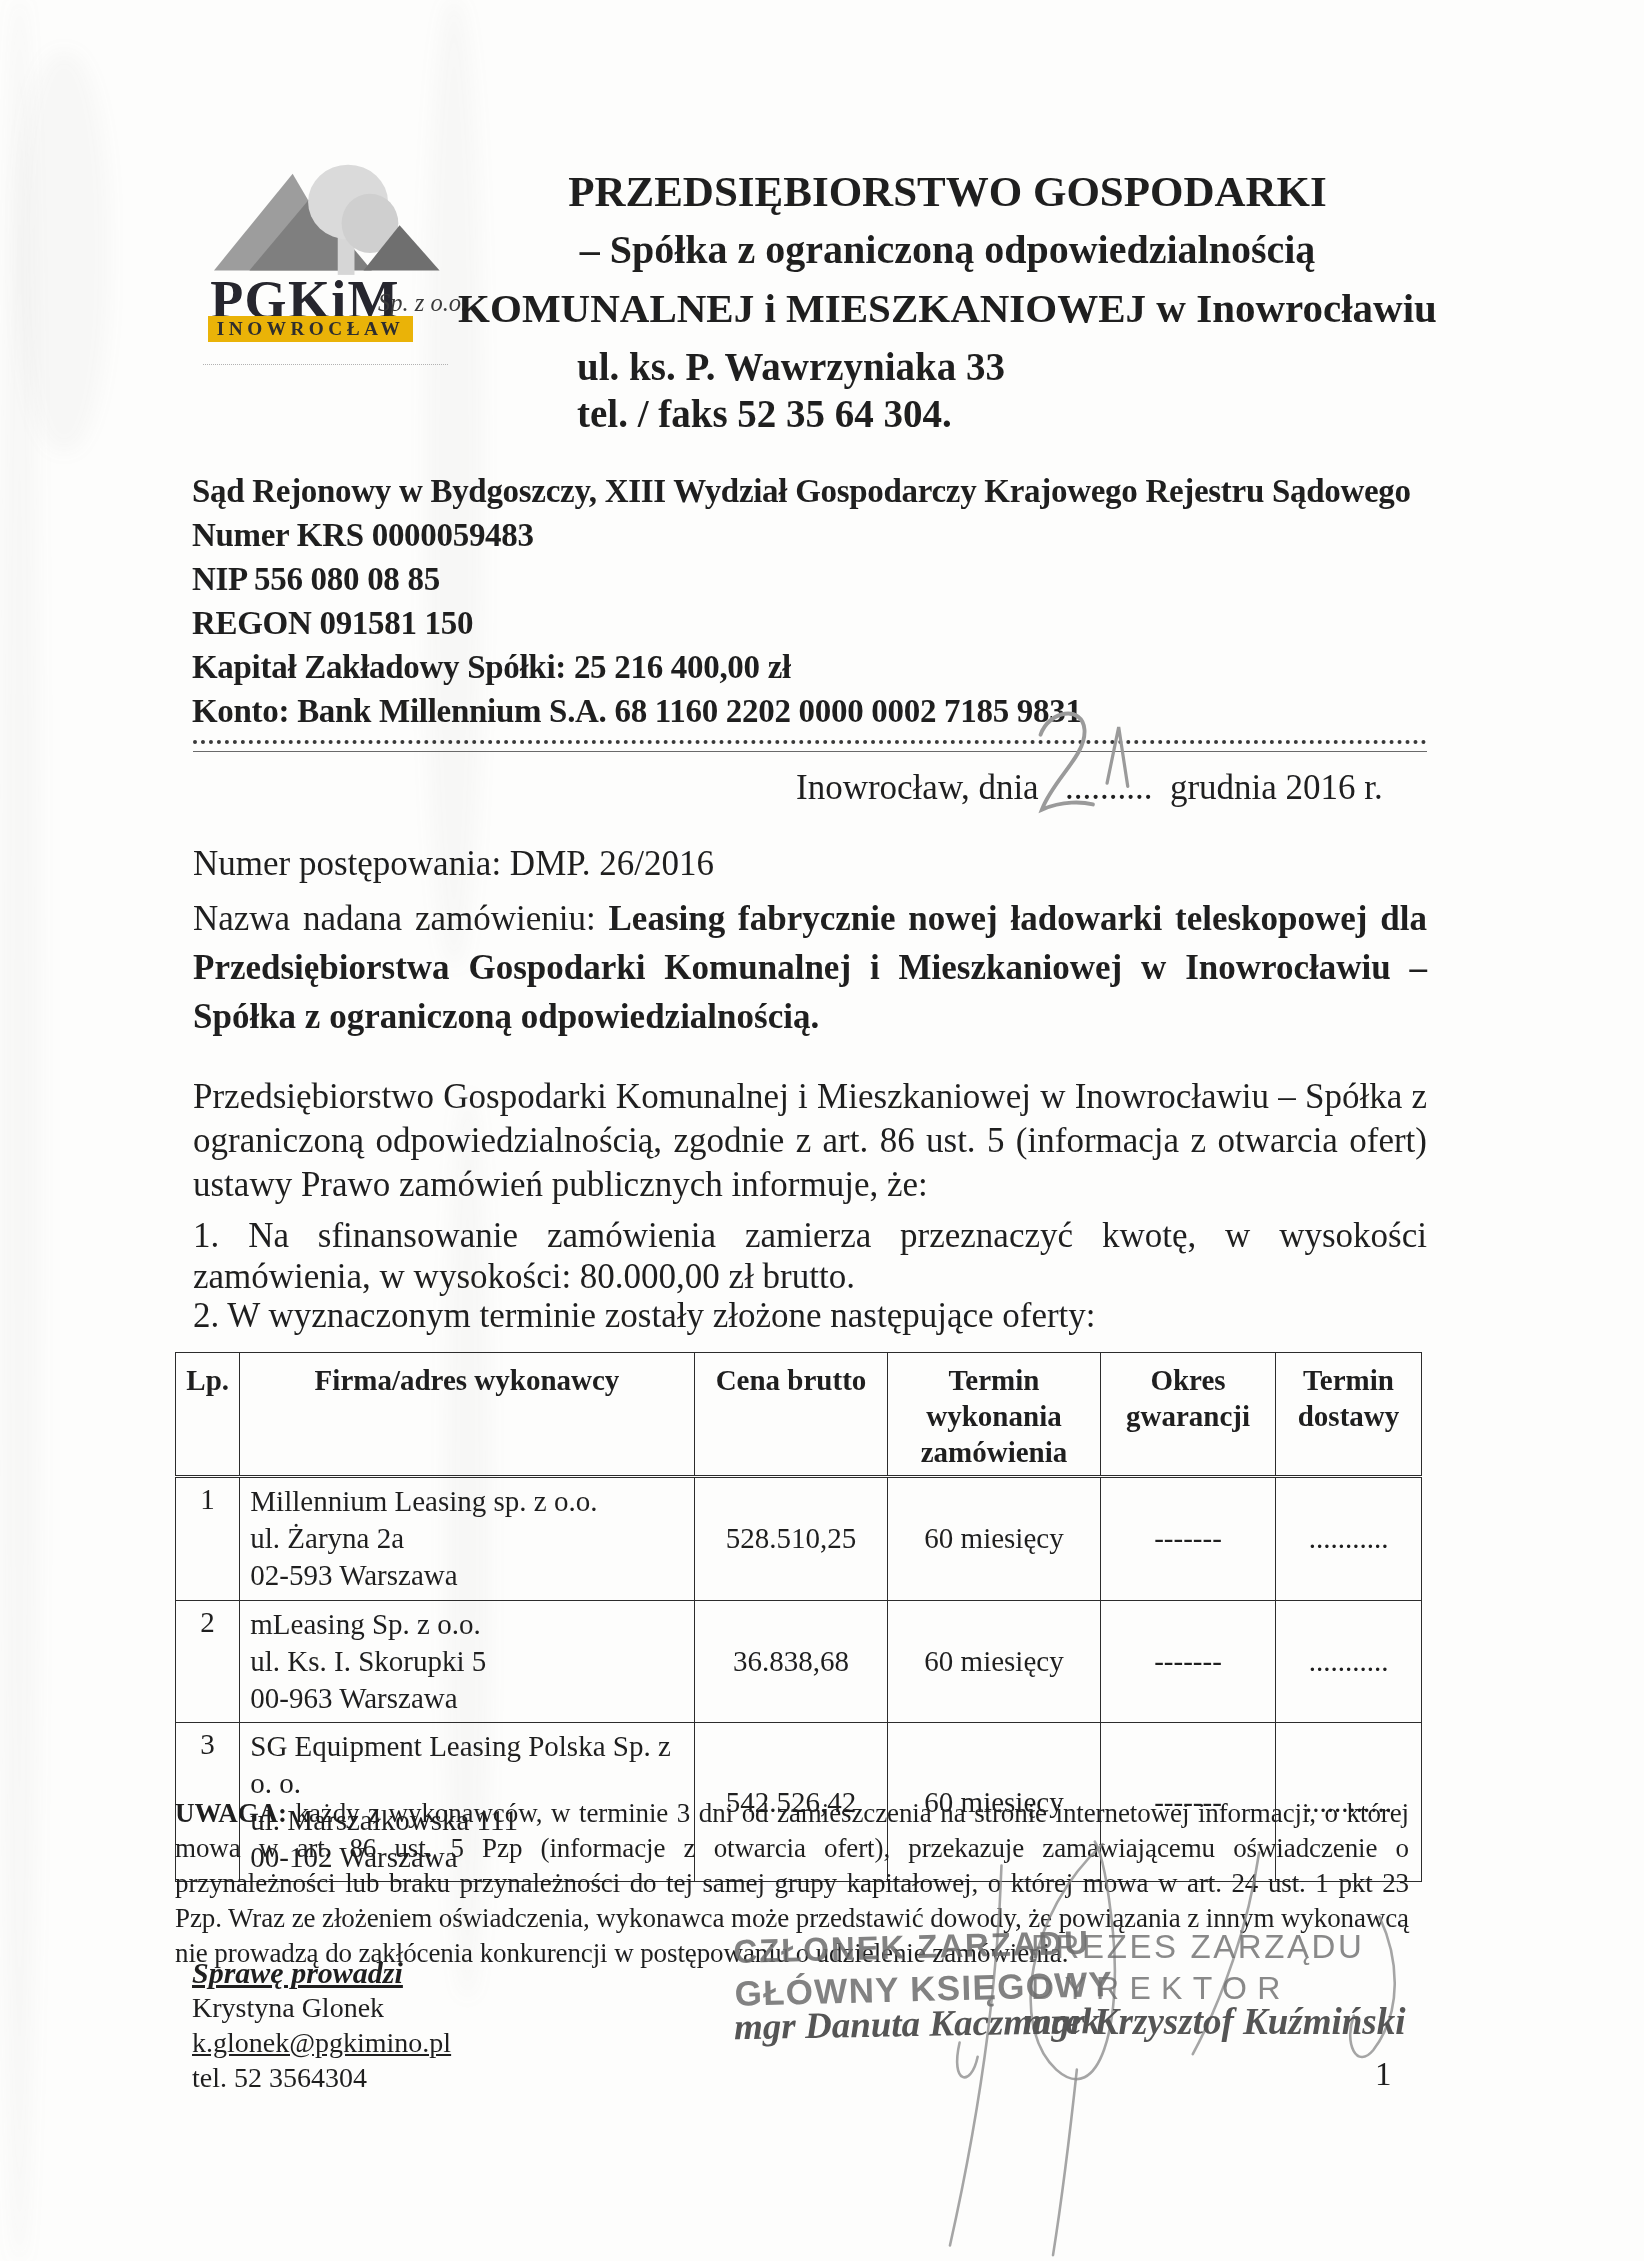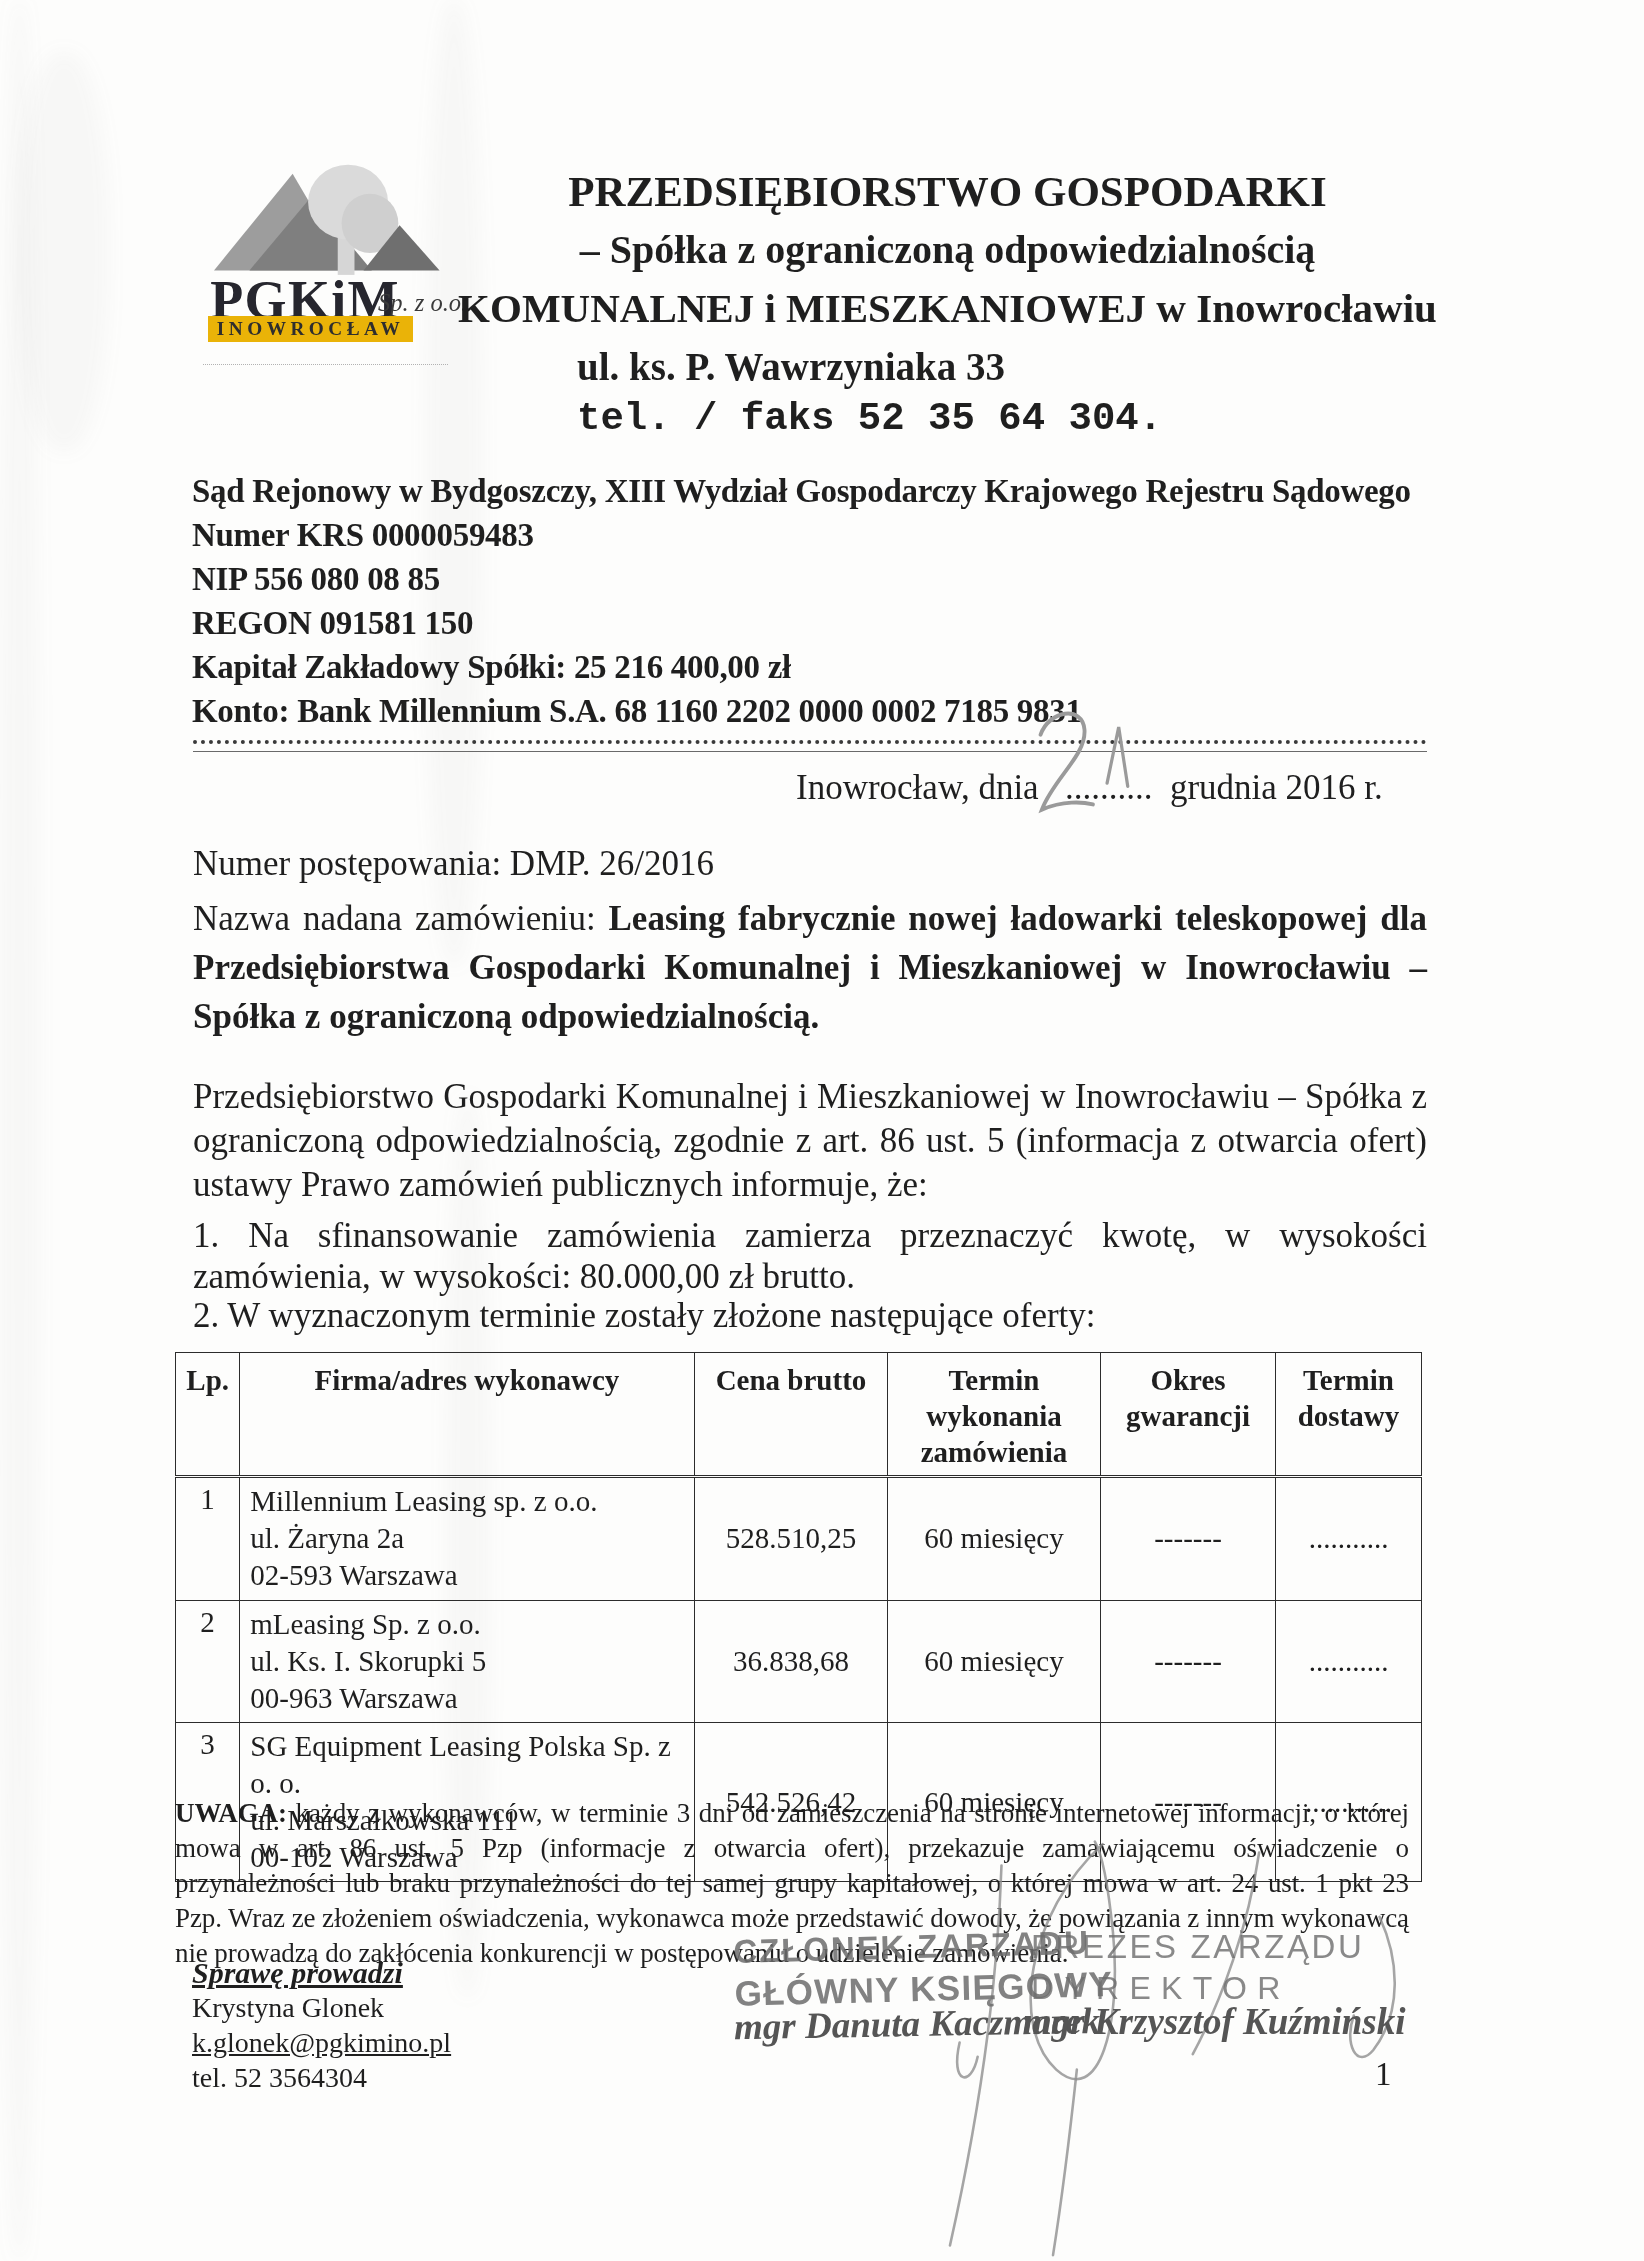--- a/index.html
+++ b/index.html
@@ -68,21 +68,21 @@
     <div class="abs logo-suffix" style="left:169px;top:128px;">Sp. z o.o.</div>
     <div class="abs logo-citybar" style="left:-1.3px;top:155px;">INOWROCŁAW</div>
     <div class="abs logo-underline" style="left:-6.4px;top:203px;width:245px;"></div>
   </div>
 
   <div class="abs" style="left:445px;top:167px;width:1005px;">
     <div class="hdr" style="font-size:43px;">PRZEDSIĘBIORSTWO GOSPODARKI</div>
     <div class="hdr" style="font-size:40px;margin-top:10.3px;">– Spółka z ograniczoną odpowiedzialnością</div>
     <div class="hdr" style="font-size:41px;margin-top:10.3px;">KOMUNALNEJ i MIESZKANIOWEJ w Inowrocławiu</div>
     <div class="hdr-left" style="font-size:39px;margin-top:12px;padding-left:132px;">ul. ks. P. Wawrzyniaka 33</div>
-    <div class="hdr-left" style="font-size:39px;margin-top:8px;padding-left:132px;font-family:Liberation Mono, monospace;">tel. / faks 52 35 64 304.</div>
+    <div class="hdr-left" style="font-size:39px;margin-top:2px;padding-left:132px;">tel. / faks 52 35 64 304.</div>
   </div>
 
   <div class="abs" style="left:192px;top:469px;width:1243px;">
     <div class="reg">Sąd Rejonowy w Bydgoszczy, XIII Wydział Gospodarczy Krajowego Rejestru Sądowego</div>
     <div class="reg">Numer KRS 0000059483</div>
     <div class="reg">NIP 556 080 08 85</div>
     <div class="reg">REGON 091581 150</div>
     <div class="reg">Kapitał Zakładowy Spółki: 25 216 400,00 zł</div>
     <div class="reg">Konto: Bank Millennium S.A. 68 1160 2202 0000 0002 7185 9831</div>
   </div>

